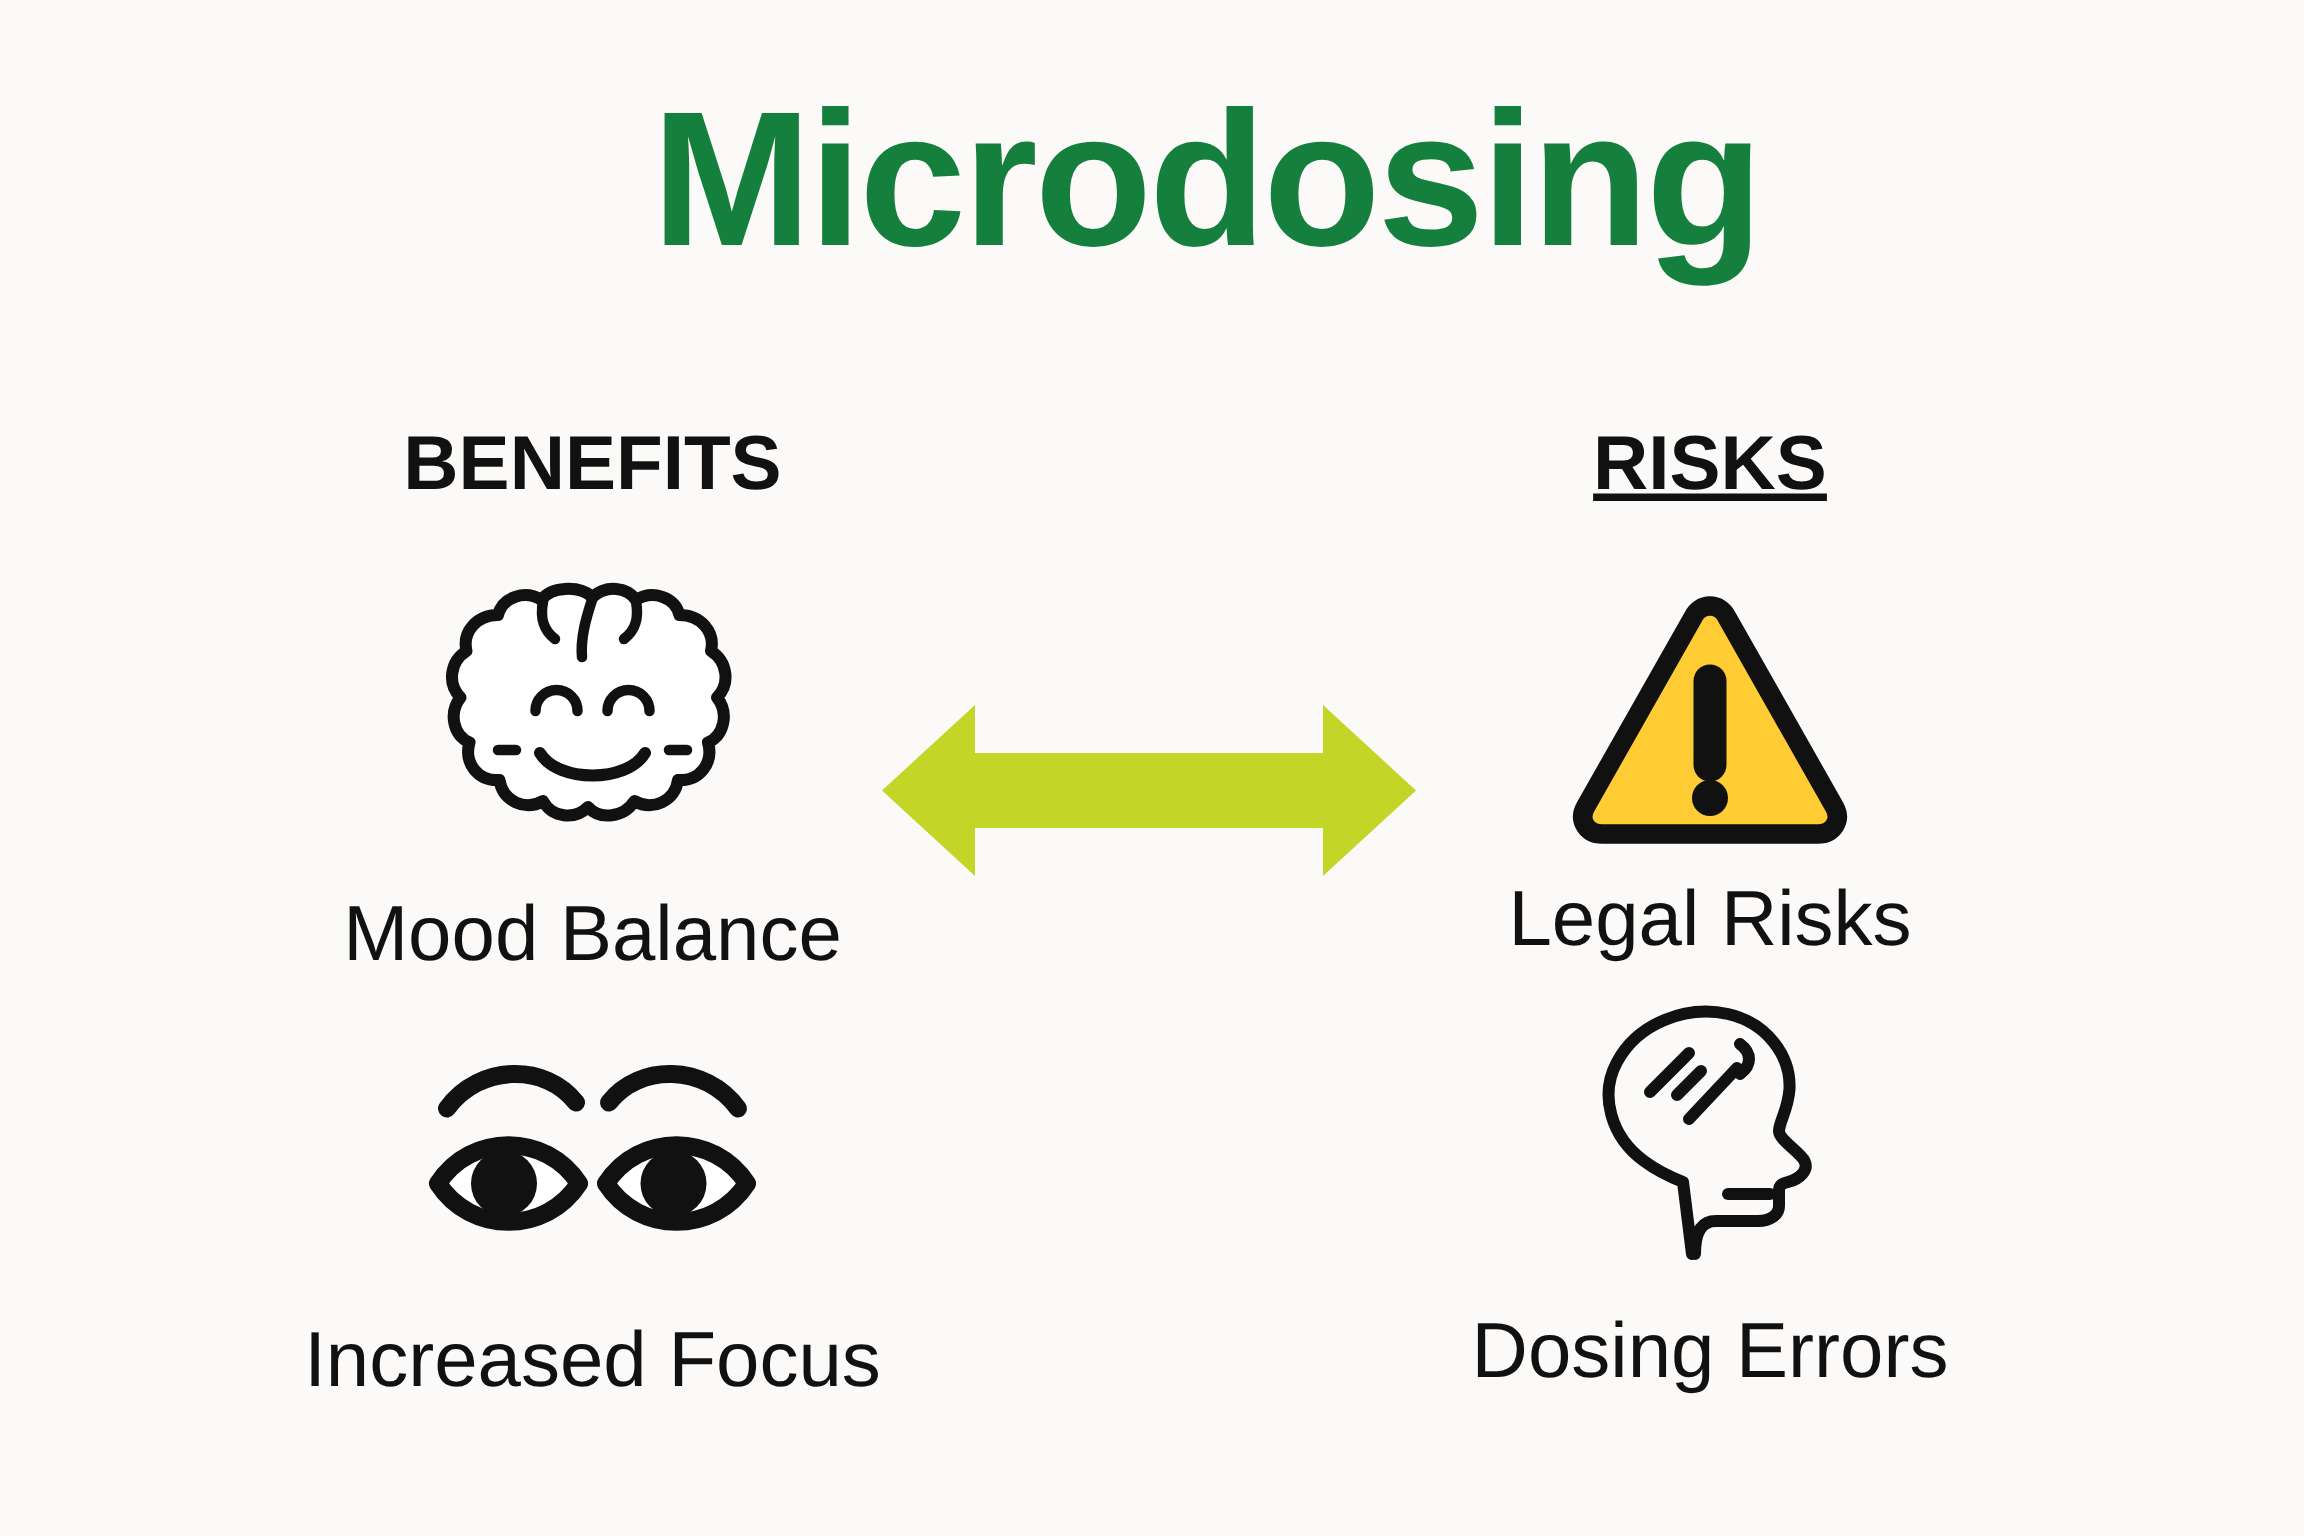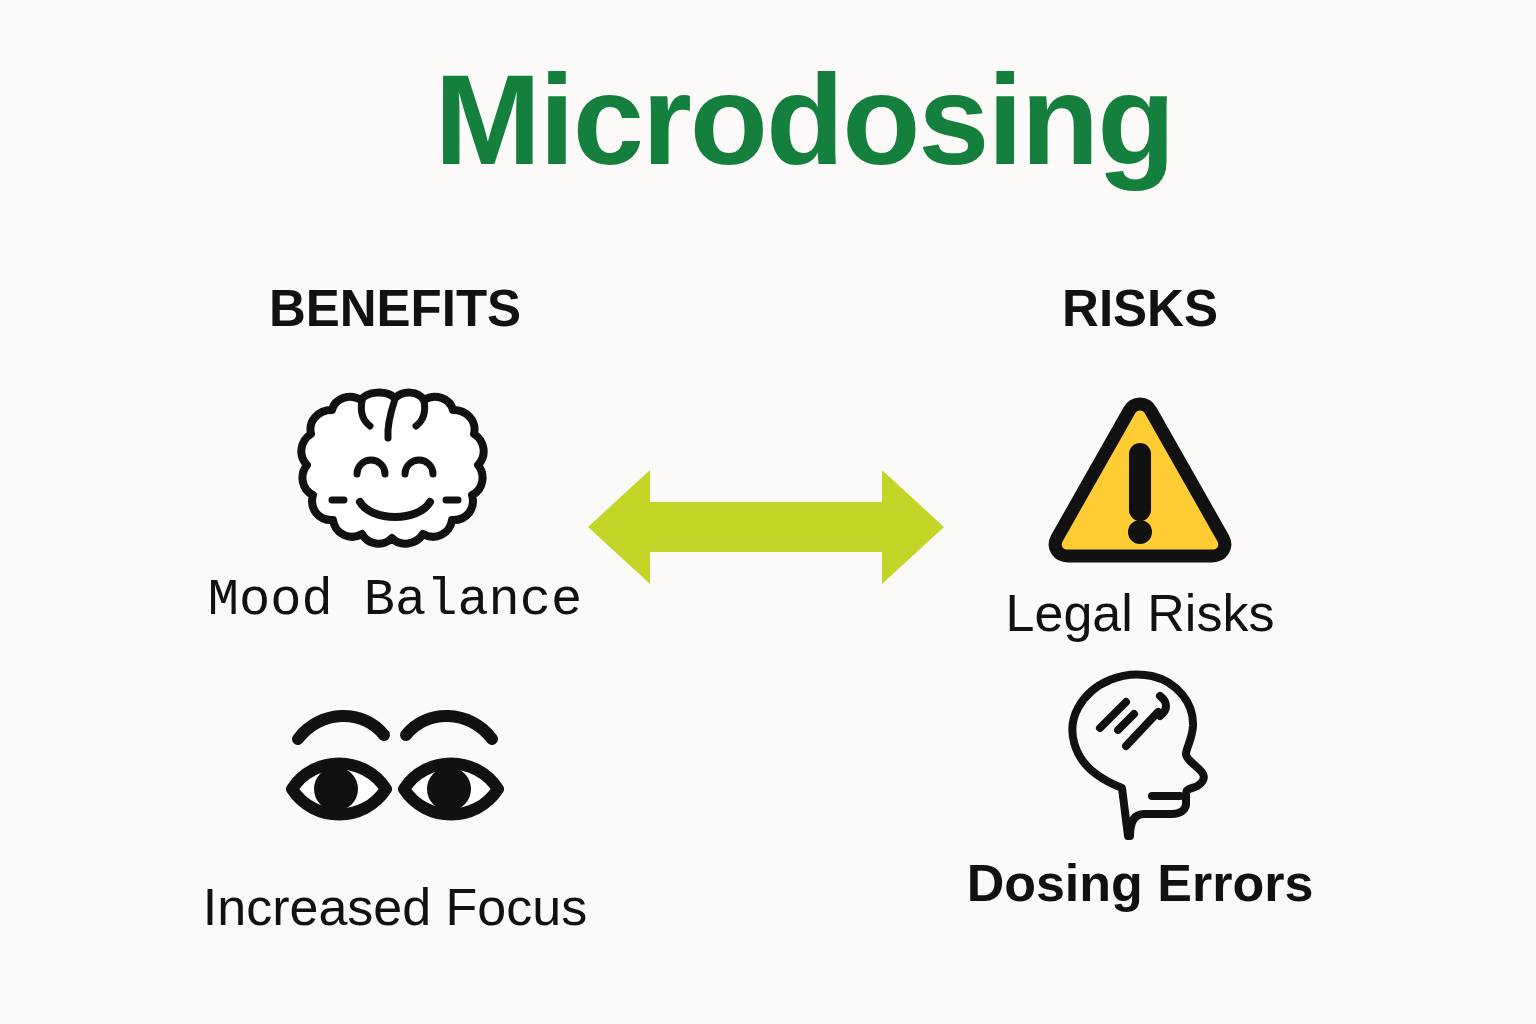--- a/index.html
+++ b/index.html
@@ -46,21 +46,21 @@
     top: 283px;
     text-align: center;
     font-size: 51px;
     line-height: 1.0;
     font-weight: 700;
     letter-spacing: 0px;
     color: #111111;
     white-space: nowrap;
   }
   .col-heading.left  { left: 145px;  width: 500px; }
-  .col-heading.right { left: 890px;  width: 500px; }
+  .col-heading.right { left: 890px;  width: 500px; text-decoration: underline; }
 
   
   .item {
     position: absolute;
     text-align: center;
   }
   .item .icon-wrap {
     display: flex;
     align-items: center;
     justify-content: center;
@@ -80,24 +80,24 @@
   #item-increased-focus  { left: 145px; top: 690px; width: 500px; }
   
   #item-legal-risks      { left: 890px; top: 388px; width: 500px; }
   #item-dosing-errors    { left: 890px; top: 668px; width: 500px; }
 
   #item-mood-balance .icon-wrap    { height: 176px; }
   #item-increased-focus .icon-wrap { height: 150px; }
   #item-legal-risks .icon-wrap     { height: 176px; }
   #item-dosing-errors .icon-wrap   { height: 172px; }
 
-  #item-mood-balance .caption    { margin-top: 10px; font-family: Liberation Mono, monospace; }
+  #item-mood-balance .caption    { margin-top: 32px; }
   #item-increased-focus .caption { margin-top: 40px; }
   #item-legal-risks .caption     { margin-top: 22px; }
-  #item-dosing-errors .caption   { margin-top: 16px; font-weight: bold; }
+  #item-dosing-errors .caption   { margin-top: 34px; }
 
   
   #connector-arrow {
     position: absolute;
     left: 588px;
     top: 466px;
     width: 356px;
     height: 122px;
   }
 

